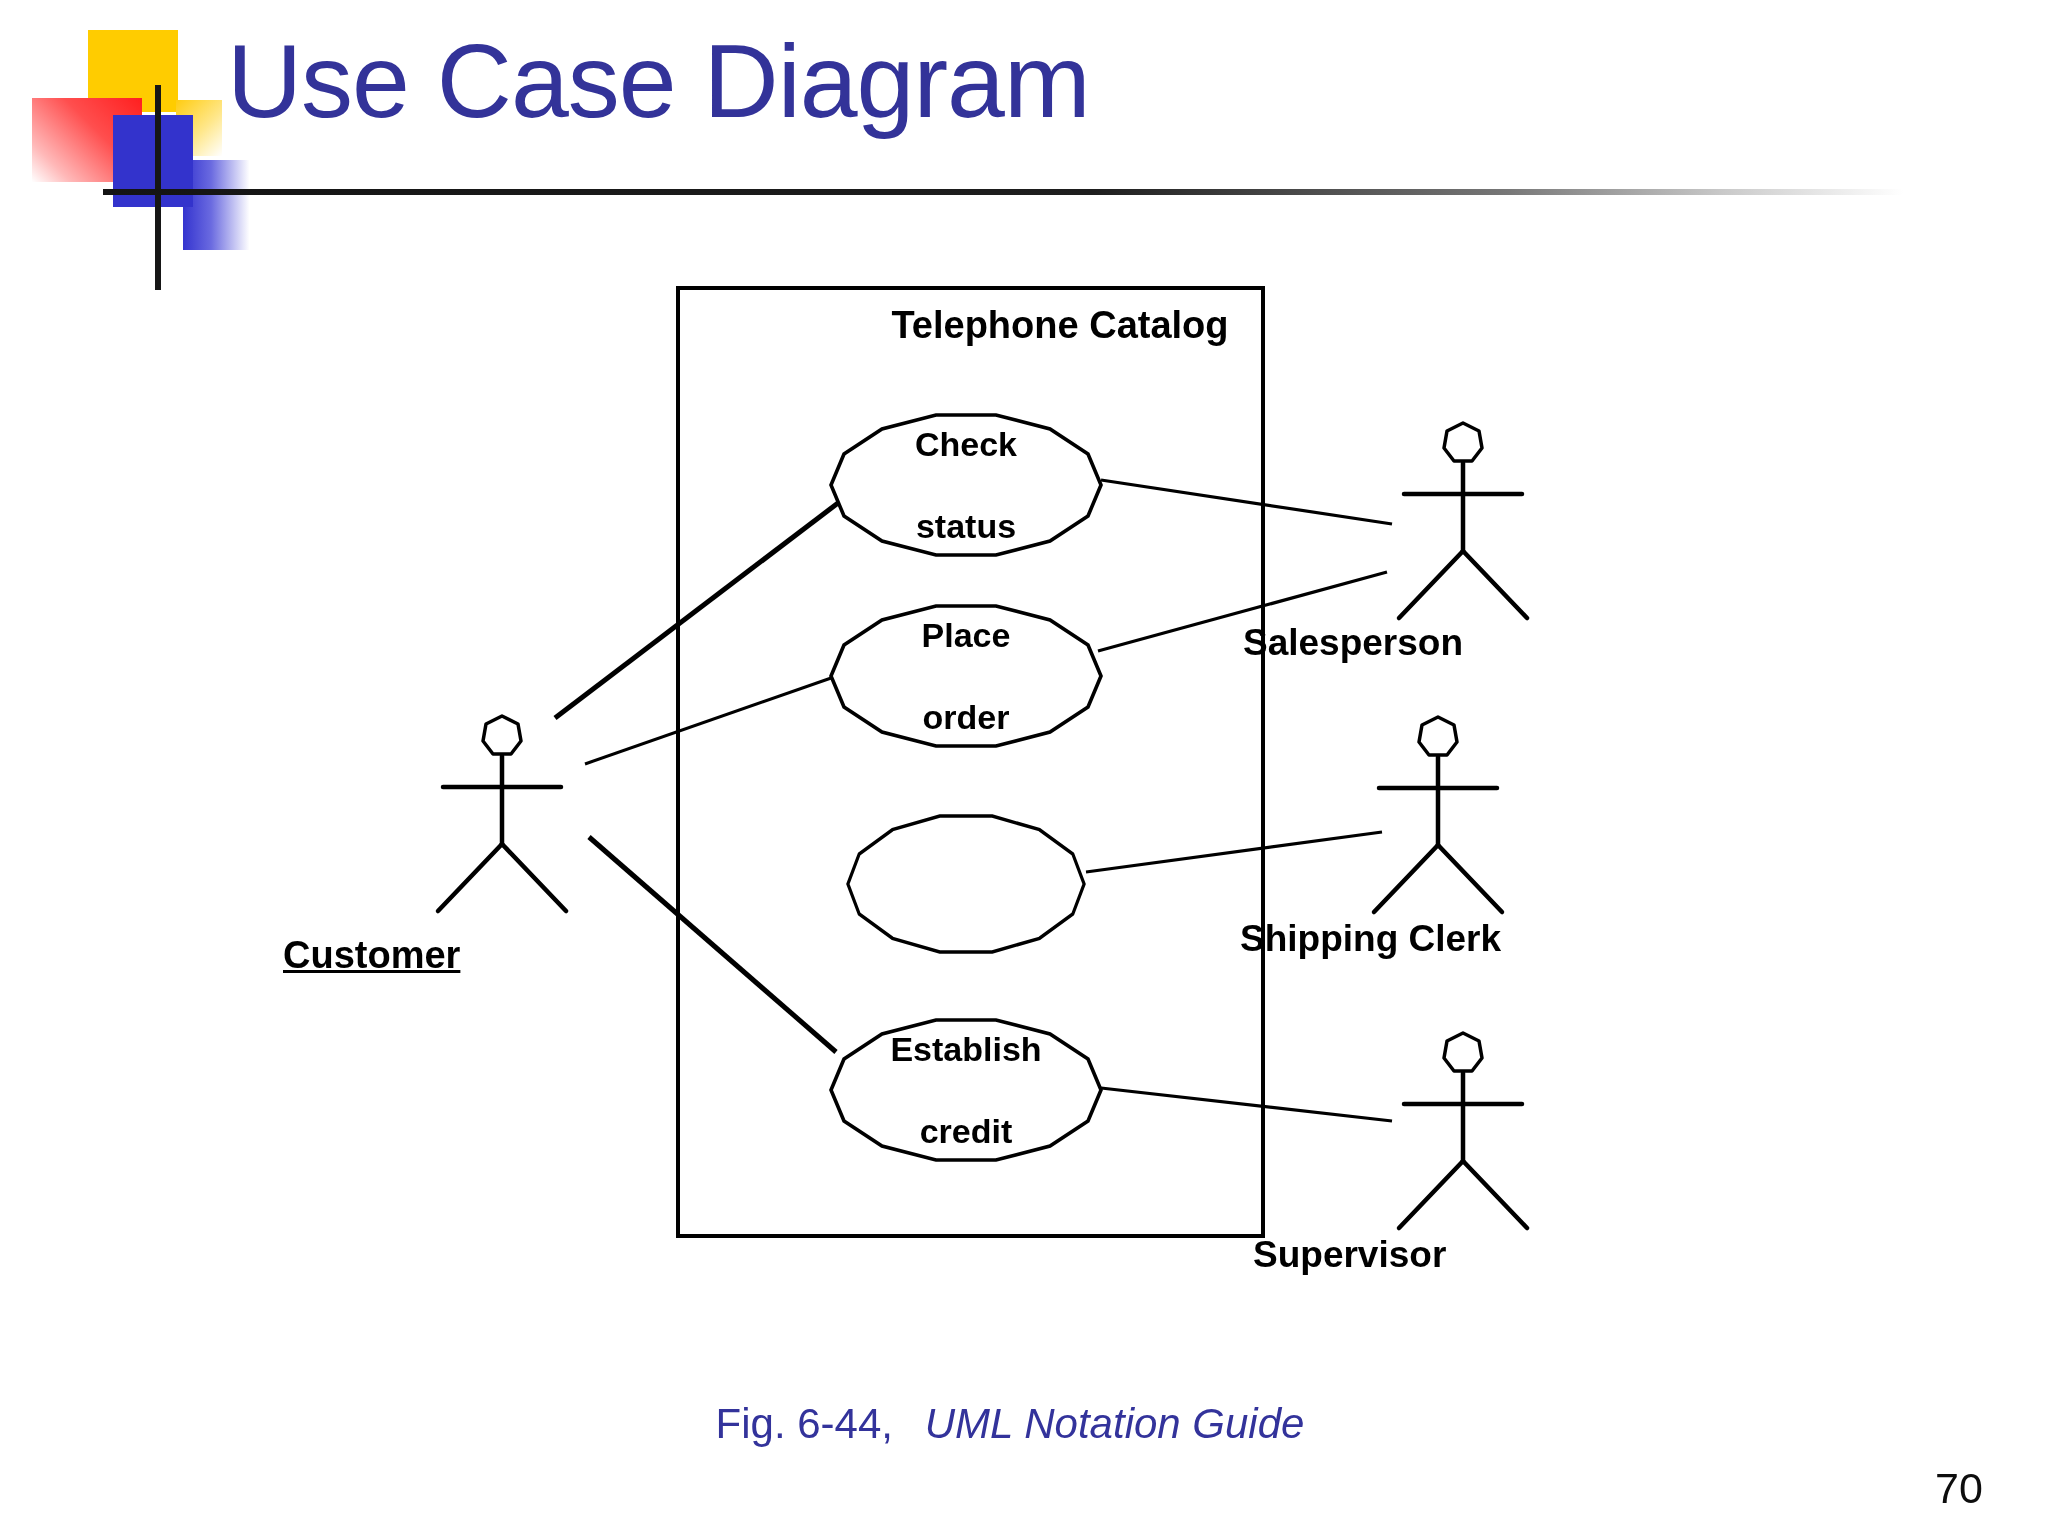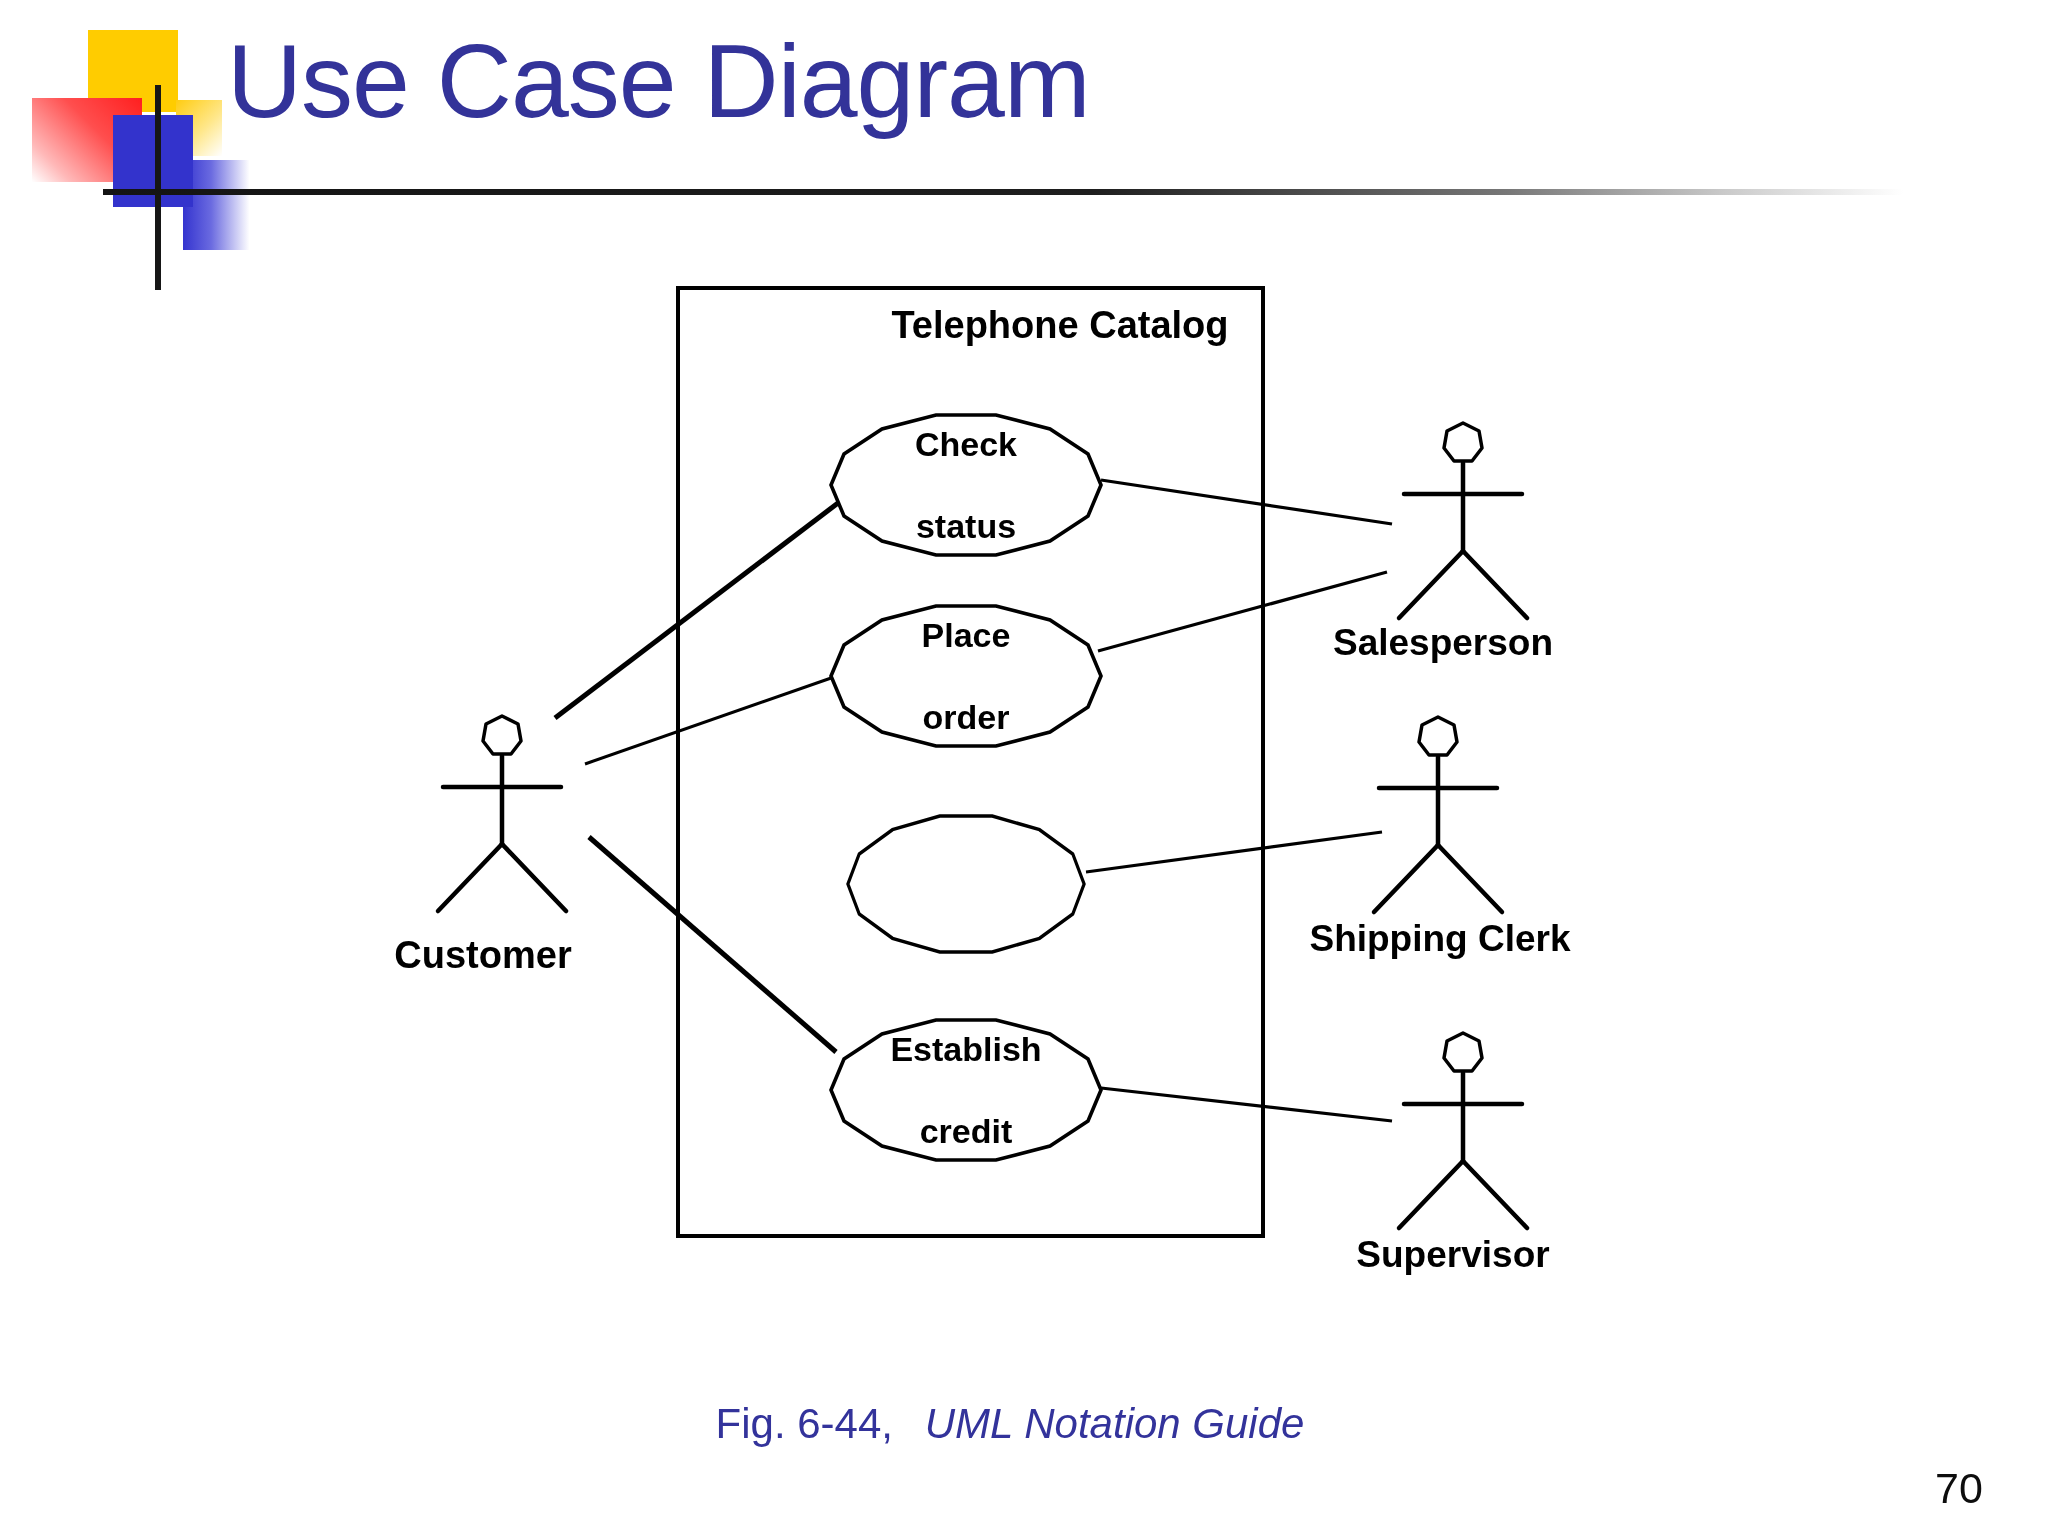--- a/index.html
+++ b/index.html
@@ -34,22 +34,22 @@
   
   .box-title{position:absolute;left:760px;top:304px;width:600px;text-align:center;
              font-size:38px;font-weight:700;white-space:nowrap;}
   .uc-label{position:absolute;width:300px;height:120px;display:flex;flex-direction:column;
             align-items:center;justify-content:space-between;text-align:center;
             font-size:34px;font-weight:700;line-height:38px;}
   .uc-check{left:816px;top:425px;}
   .uc-place{left:816px;top:616px;}
   .uc-fill{left:816px;top:824px;font-weight:400;font-size:31px;letter-spacing:5px;word-spacing:10px;}
   .uc-establish{left:816px;top:1030px;}
-  .actor-label{position:absolute;width:400px;text-align:center;font-size:37px;font-weight:700;white-space:nowrap;}
-  .al-customer{left:283px;top:934px;font-size:38px;}
+  .actor-label{position:absolute;width:400px;text-align:left;font-size:37px;font-weight:700;white-space:nowrap;}
+  .al-customer{left:283px;top:934px;font-size:38px;text-decoration:underline;}
   .al-salesperson{left:1243px;top:622px;}
   .al-shipping{left:1240px;top:918px;}
   .al-supervisor{left:1253px;top:1234px;}
 
   svg#diagram{position:absolute;left:0;top:0;z-index:0;}
 </style>
 </head>
 <body>
 
 <div id="slide">

